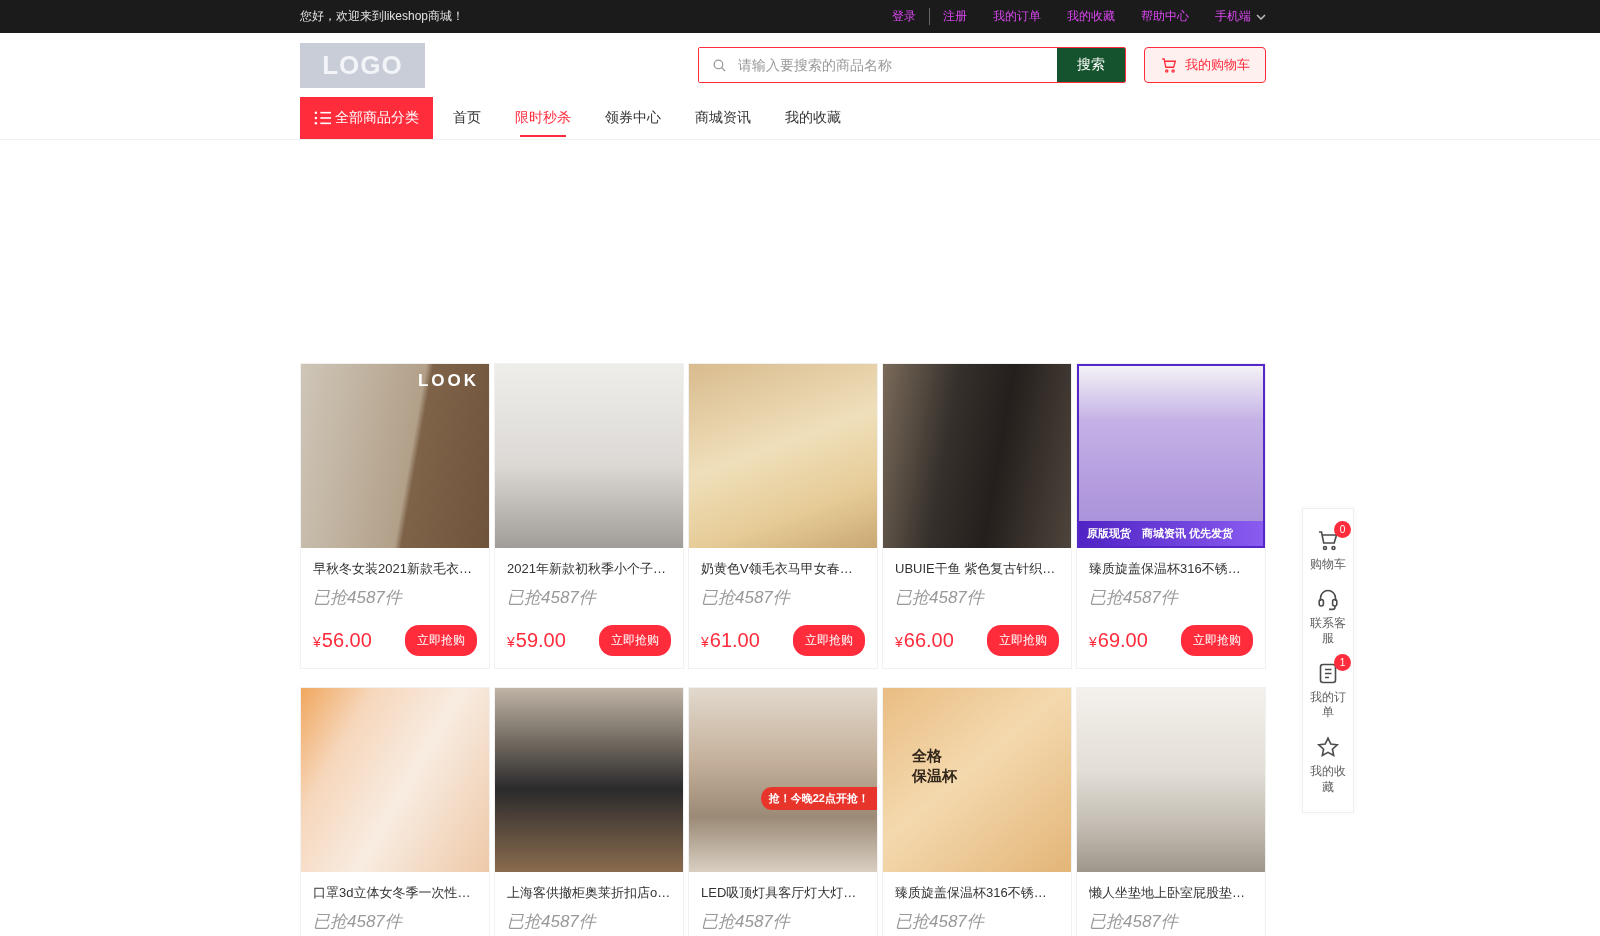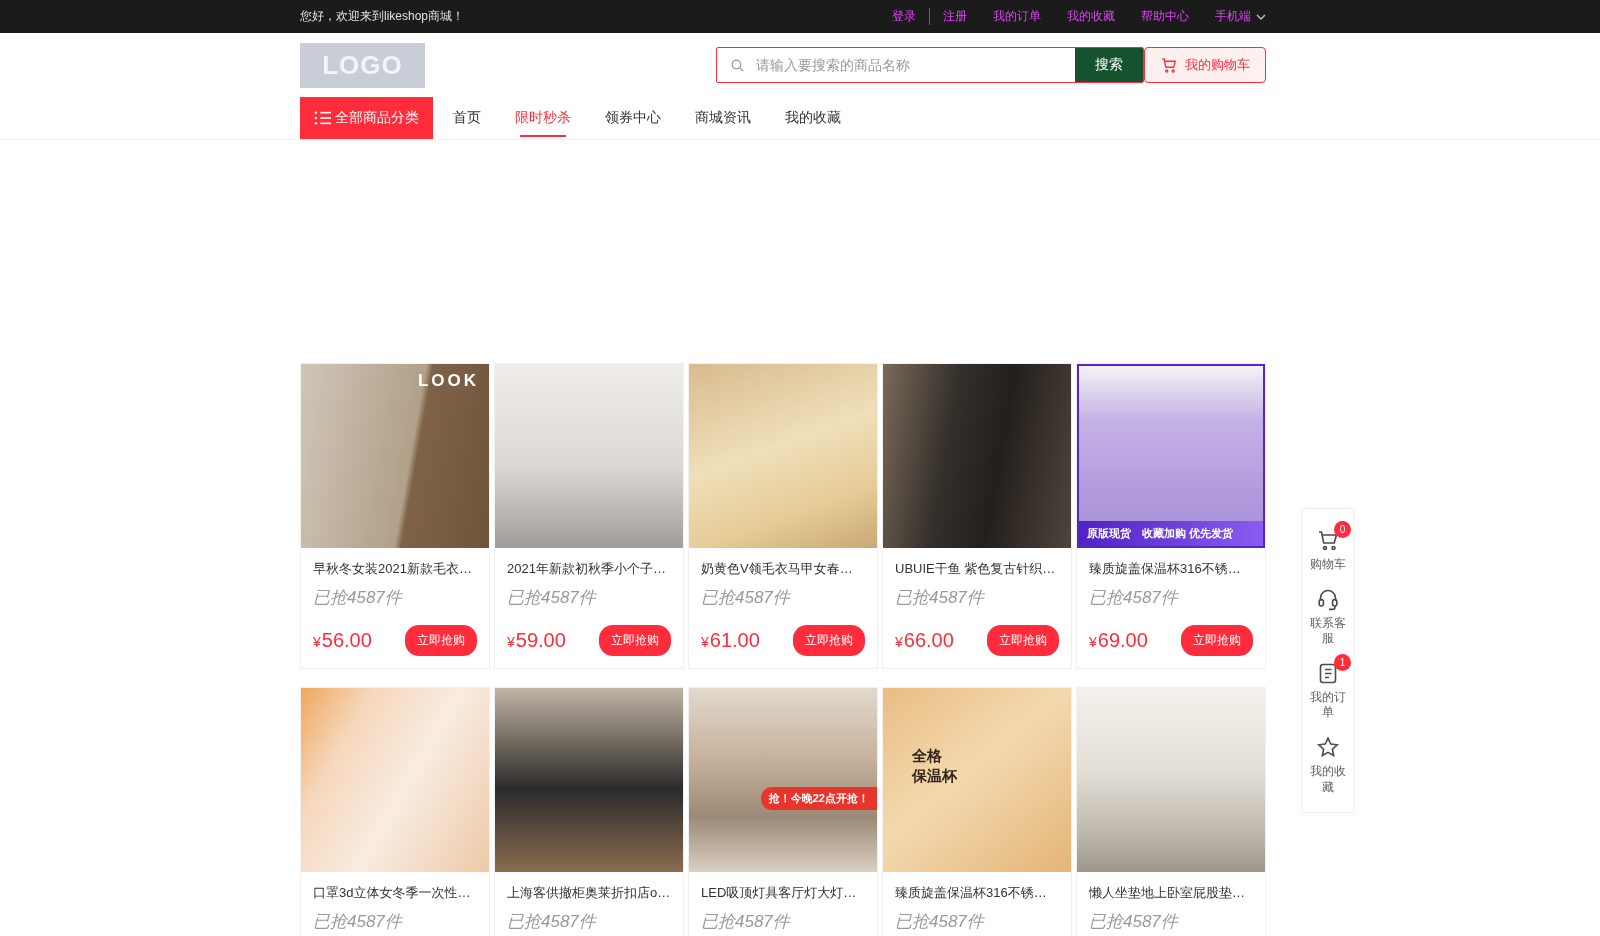--- a/index.html
+++ b/index.html
@@ -28,21 +28,21 @@
   .logo-box { width:125px; height:45px; background:#c8cdd7; color:#f2f4f8;
     display:flex; align-items:center; justify-content:center;
     font-size:26px; font-weight:bold; letter-spacing:1px; cursor:pointer; }
   .search-wrap { margin-left:auto; display:flex; height:36px; border:1px solid #ff2c3c; border-radius:2px; overflow:hidden; }
   .search-box { display:flex; align-items:center; width:358px; background:#fff; padding-left:12px; }
   .search-box svg { width:17px; height:17px; stroke:#9a9a9a; fill:none; stroke-width:1.8; flex:none; }
   .search-box input { border:none; outline:none; flex:1; height:100%; padding:0 10px; font-size:14px; color:#333;
     font-family:"Liberation Sans","DejaVu Sans",sans-serif; }
   .search-box input::placeholder { color:#9a9a9a; }
   .search-btn { width:68px; background:#14532d; color:#fff; font-size:14px; border:none; cursor:pointer; }
-  .cart-btn { height:36px; padding:0 15px; display:flex; align-items:center; gap:7px;
+  .cart-btn { margin-left:18px; height:36px; padding:0 15px; display:flex; align-items:center; gap:7px;
     background:#fff0f0; border:1px solid #ff2c3c; border-radius:4px; color:#ff2c3c; font-size:13px; cursor:pointer; }
   .cart-btn svg { width:18px; height:18px; stroke:#ff2c3c; fill:none; stroke-width:1.7; }
 
   
   .navbar { border-bottom:1px solid #eef1f3; }
   .navbar .inner { align-items:stretch; height:42px; }
   .category-btn { width:133px; background:#ff2c3c; color:#fff; font-size:14px;
     display:flex; align-items:center; justify-content:center; gap:3px; cursor:pointer; }
   .category-btn svg { width:18px; height:16px; stroke:#fff; stroke-width:1.8; fill:#fff; }
   .nav-item { margin-left:34px; display:flex; align-items:center; font-size:14px; color:#333;
@@ -215,21 +215,21 @@
             <span class="cur">¥</span>
             <span class="num">66.00</span>
           </div>
           <button class="buy-btn">立即抢购</button>
         </div>
       </div>
     </div>
 
     <div class="card">
       <div class="card-img" style="background: linear-gradient(rgb(244, 242, 246) 0%, rgb(197, 178, 230) 30%, rgb(178, 154, 222) 70%, rgb(167, 143, 216) 100%); border: 2px solid rgb(85, 39, 201);">
-        <span class="img-overlay" style="left: 0px; right: 0px; bottom: 0px; background: linear-gradient(90deg, rgb(79, 35, 196), rgb(138, 92, 240)); color: rgb(255, 255, 255); font-size: 11px; font-weight: bold; padding: 5px 8px;">原版现货　收藏加购 优先发货</span>
+        <span class="img-overlay" style="left: 0px; right: 0px; bottom: 0px; background: linear-gradient(90deg, rgb(79, 35, 196), rgb(138, 92, 240)); color: rgb(255, 255, 255); font-size: 11px; font-weight: bold; padding: 5px 8px;">原版现货　商城资讯 优先发货</span>
       </div>
       <div class="card-body">
         <div class="card-title">臻质旋盖保温杯316不锈钢内胆...</div>
         <div class="card-sold">已抢4587件</div>
         <div class="card-foot">
           <div class="price">
             <span class="cur">¥</span>
             <span class="num">69.00</span>
           </div>
           <button class="buy-btn">立即抢购</button>

